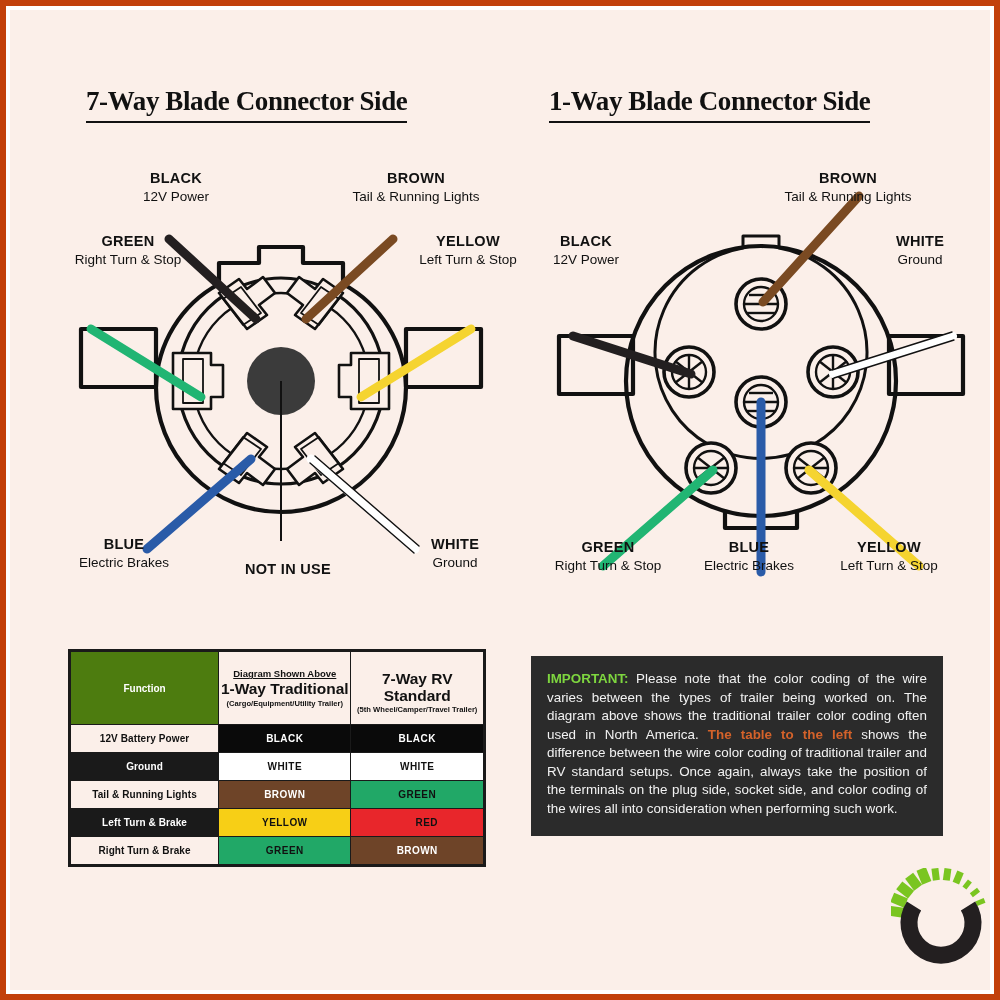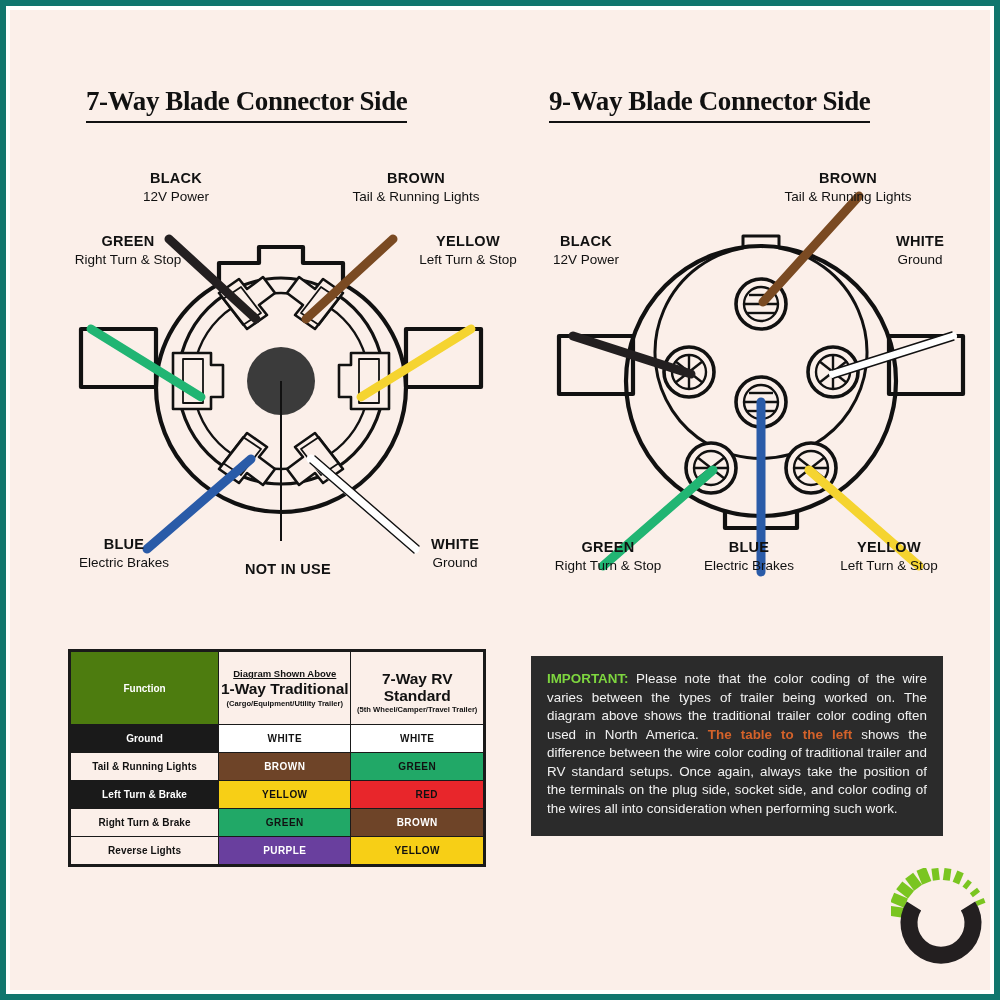--- a/index.html
+++ b/index.html
@@ -4,21 +4,21 @@
 <style>
   html,body{margin:0;padding:0;}
   body{
     width:1000px;height:1000px;overflow:hidden;
     background:#ffffff;
     font-family:"Liberation Sans", sans-serif;
   }
   #frame{
     position:absolute;inset:0;
     box-sizing:border-box;
-    border:6px solid #0f766e;
+    border:6px solid #c2410c;
     background:#fbefe9;
   }
   #frame:before{
     content:"";position:absolute;inset:0;
     border:4px solid #ffffff;
     pointer-events:none;
   }
   #canvas{position:absolute;inset:0;}
 
   
@@ -92,21 +92,21 @@
   #logo{position:absolute;left:885px;top:862px;width:100px;height:100px;}
 </style>
 </head>
 <body>
 
 <div id="frame">
   <div id="canvas">
 
     <div class="sec-title" id="title-7way">7-Way Blade Connector Side</div>
 
-    <div class="sec-title" id="title-6way">9-Way Blade Connector Side</div>
+    <div class="sec-title" id="title-6way">1-Way Blade Connector Side</div>
 
     <svg class="diag" id="svg-7way" width="460" height="400" style="left:45px;top:195px;" viewBox="0 0 460 400">
       <g fill="none" stroke="#111111" stroke-width="4.2" stroke-linejoin="round">
 
         <path d="M30,128 L105,128 L105,186 L30,186 Z"></path>
         <path d="M430,128 L355,128 L355,186 L430,186 Z"></path>
 
         <path d="M105,186
                  A120,120 0 0 1 168,83
                  L168,62 L208,62 L208,46 L252,46 L252,62 L292,62 L292,83
@@ -316,43 +316,43 @@
           <span class="small-bot">(Cargo/Equipment/Utility Trailer)</span>
         </th>
         <th class="th-col">
           <span class="big" style="margin-top:8px;">7-Way RV Standard</span>
           <span class="small-bot">(5th Wheel/Camper/Travel Trailer)</span>
         </th>
       </tr>
       </tbody>
         <tbody id="table-body">
           <tr>
+            <td class="fn-cell fn-light">12V Battery Power</td>
+            <td class="val-cell" style="background: rgb(10, 10, 10); color: rgb(255, 255, 255);">BLACK</td>
+            <td class="val-cell" style="background: rgb(10, 10, 10); color: rgb(255, 255, 255);">BLACK</td>
+          </tr>
+          <tr>
             <td class="fn-cell fn-dark">Ground</td>
             <td class="val-cell" style="background: rgb(255, 255, 255); color: rgb(17, 17, 17);">WHITE</td>
             <td class="val-cell" style="background: rgb(255, 255, 255); color: rgb(17, 17, 17);">WHITE</td>
           </tr>
           <tr>
             <td class="fn-cell fn-light">Tail &amp; Running Lights</td>
             <td class="val-cell" style="background: rgb(110, 68, 40); color: rgb(255, 255, 255);">BROWN</td>
             <td class="val-cell" style="background: rgb(33, 168, 103); color: rgb(17, 17, 17);">GREEN</td>
           </tr>
           <tr>
             <td class="fn-cell fn-dark">Left Turn &amp; Brake</td>
             <td class="val-cell" style="background: rgb(247, 207, 22); color: rgb(17, 17, 17);">YELLOW</td>
             <td class="val-cell" style="background: rgb(232, 38, 43); color: rgb(17, 17, 17); padding-left: 19px;">RED</td>
           </tr>
           <tr>
             <td class="fn-cell fn-light">Right Turn &amp; Brake</td>
             <td class="val-cell" style="background: rgb(33, 168, 103); color: rgb(17, 17, 17);">GREEN</td>
             <td class="val-cell" style="background: rgb(110, 68, 40); color: rgb(255, 255, 255);">BROWN</td>
-          </tr>
-          <tr>
-            <td class="fn-cell fn-light">Reverse Lights</td>
-            <td class="val-cell" style="background: rgb(105, 63, 158); color: rgb(255, 255, 255);">PURPLE</td>
-            <td class="val-cell" style="background: rgb(247, 207, 22); color: rgb(17, 17, 17);">YELLOW</td>
           </tr>
         </tbody>
     </table>
 
     <div id="note-panel">
       <div id="note-text"><span class="important">IMPORTANT:</span> Please note that the color coding of the wire varies between the types of trailer being worked on. The diagram above shows the traditional trailer color coding often used in North America. <span class="tableref">The table to the left</span> shows the difference between the wire color coding of traditional trailer and RV standard setups. Once again, always take the position of the terminals on the plug side, socket side, and color coding of the wires all into consideration when performing such work.</div>
     </div>
 
     <svg id="logo" viewBox="0 0 100 100">
       <g id="logo-dashes">

